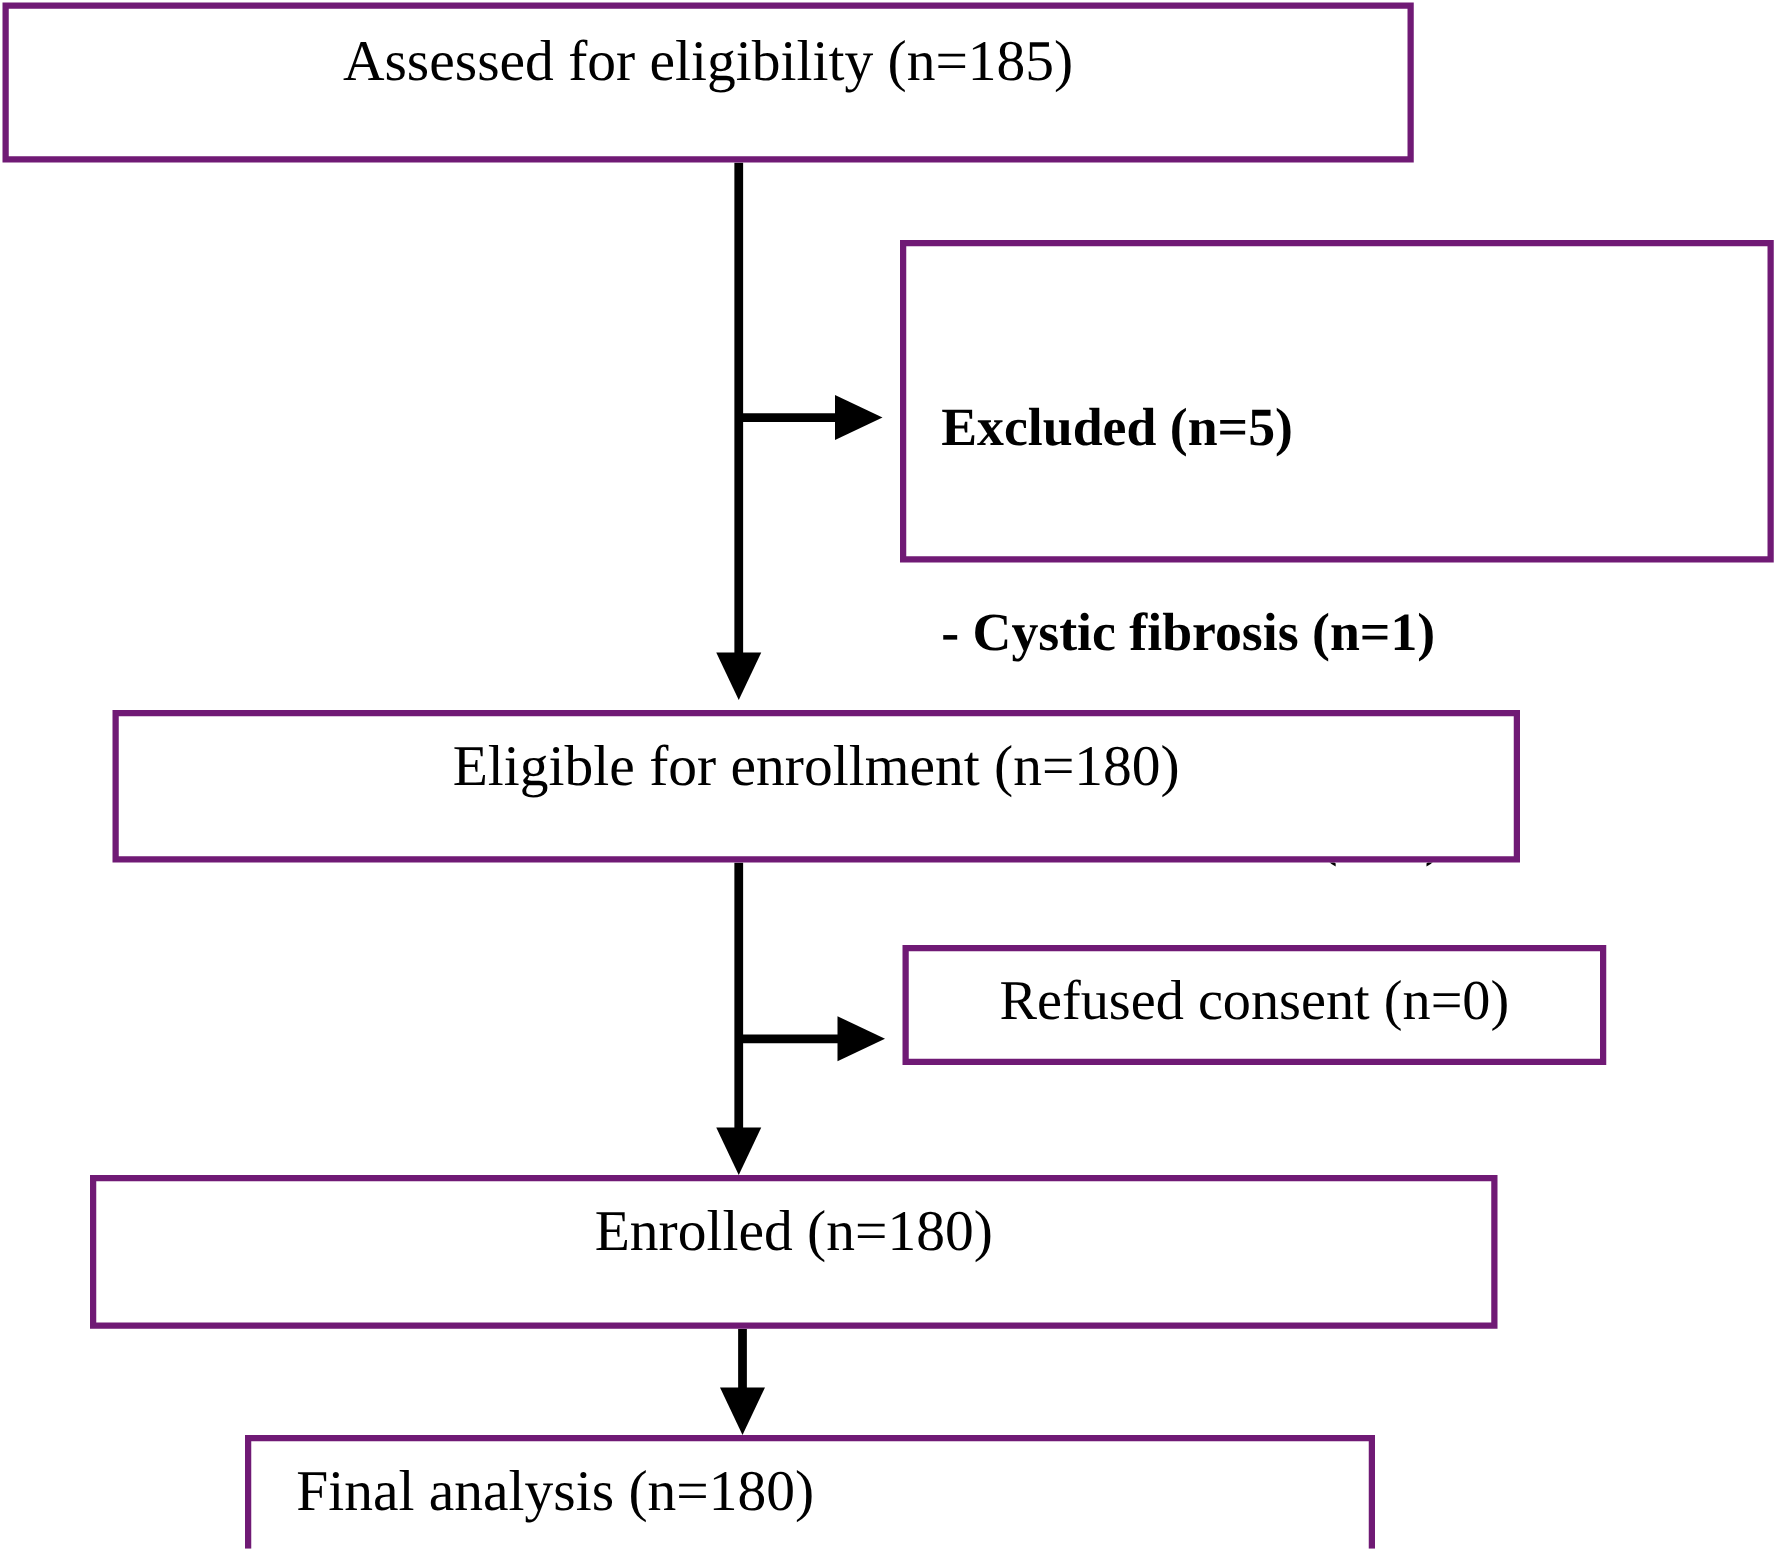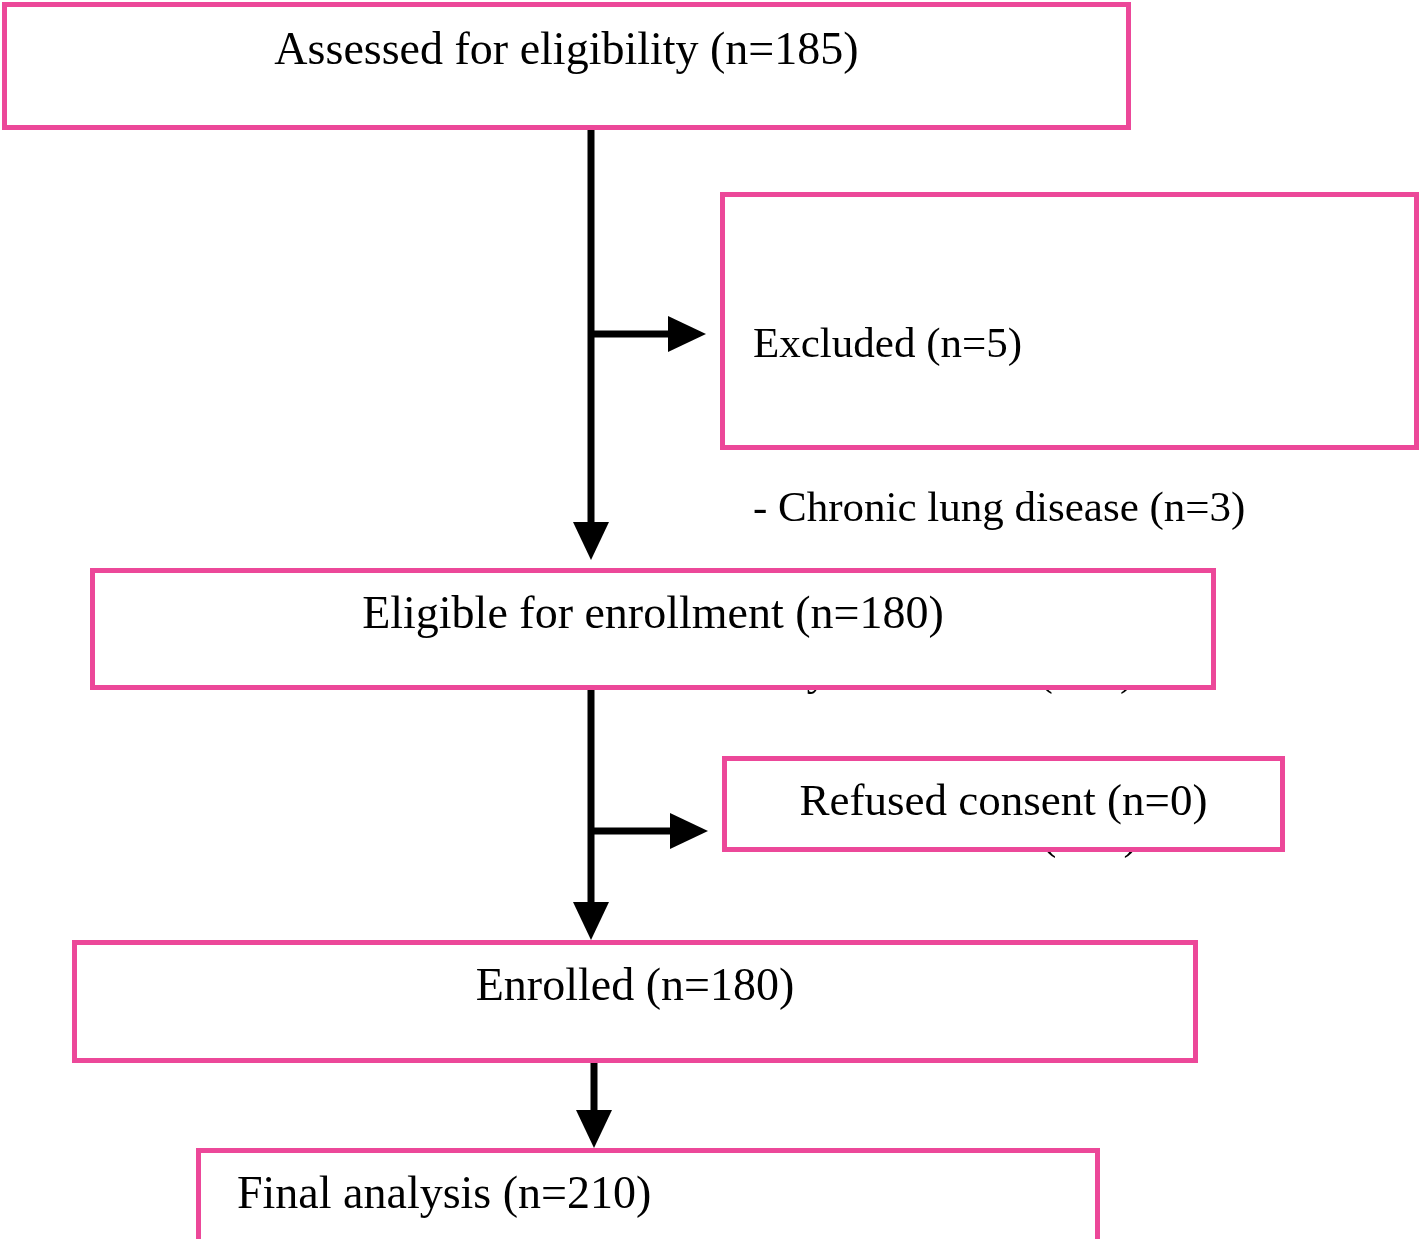--- a/index.html
+++ b/index.html
@@ -13,21 +13,21 @@
     width: 1421px;
     height: 1239px;
     background: #ffffff;
     overflow: hidden;
     font-family: "Liberation Serif", "DejaVu Serif", serif;
     color: #000000;
   }
   .node {
     position: absolute;
     box-sizing: border-box;
-    border: 5px solid #ec4899;
+    border: 5px solid #701a75;
     background: #ffffff;
   }
   .node-text {
     position: absolute;
     white-space: pre;
     line-height: 1.12;
     color: #000000;
   }
   
   #box-assessed {
@@ -35,21 +35,21 @@
     width: 1129px; height: 128px;
   }
   #label-assessed {
     left: 0; right: 0; top: 16px;
     text-align: center;
     font-size: 46px;
   }
   
   #box-excluded {
     left: 720px; top: 192px;
-    width: 699px; height: 258px;
+    width: 699px; height: 258px; font-weight: bold;
   }
   #label-excluded {
     left: 28px; top: 10px;
     font-size: 43px;
     line-height: 1.27;
     text-align: left;
   }
   
   #box-eligible {
     left: 72px; top: 568px;
@@ -141,35 +141,34 @@
     </g>
   </svg>
 
   <div class="node" id="box-assessed">
     <div class="node-text" id="label-assessed">Assessed for eligibility (n=185)</div>
   </div>
 
   <div class="node" id="box-excluded">
     <div class="node-text" id="label-excluded">
       <div>Excluded (n=5)</div>
-      <div>- Chronic lung disease (n=3)</div>
       <div>- Cystic fibrosis (n=1)</div>
       <div>- Bronchiectasis (n=1)</div>
     </div>
   </div>
 
   <div class="node" id="box-eligible">
     <div class="node-text" id="label-eligible">Eligible for enrollment (n=180)</div>
   </div>
 
   <div class="node" id="box-refused">
     <div class="node-text" id="label-refused">Refused consent (n=0)</div>
   </div>
 
   <div class="node" id="box-enrolled">
     <div class="node-text" id="label-enrolled">Enrolled (n=180)</div>
   </div>
 
   <div class="node" id="box-final">
-    <div class="node-text" id="label-final">Final analysis (n=210)</div>
+    <div class="node-text" id="label-final">Final analysis (n=180)</div>
   </div>
 
 </div>
 
 </body></html>

